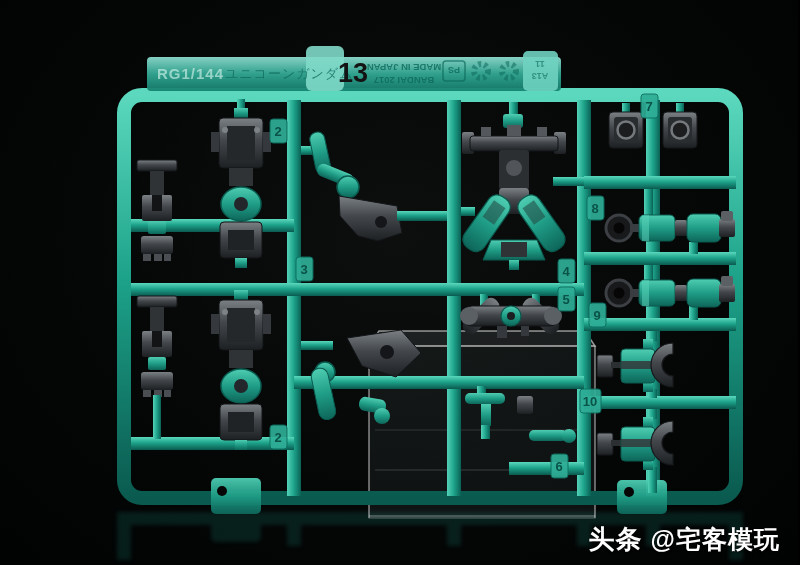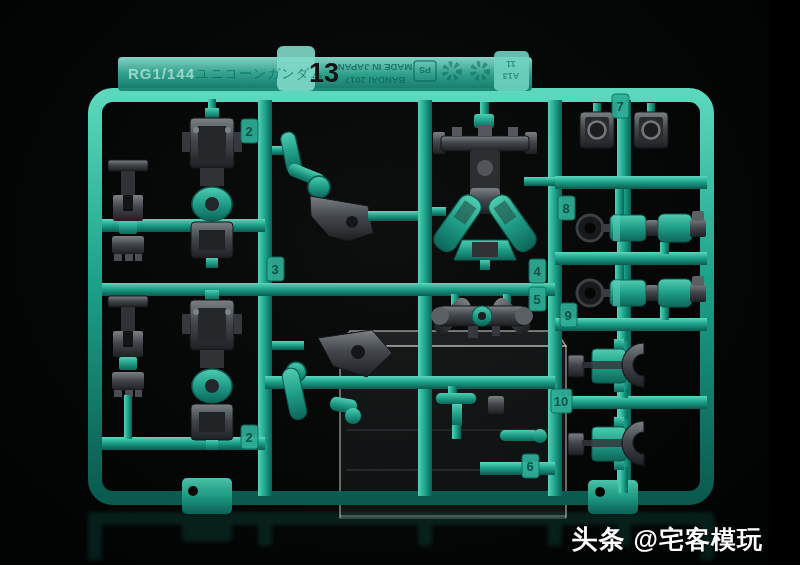--- a/index.html
+++ b/index.html
@@ -1,23 +1,24 @@
 <!DOCTYPE html>
 <html><head>
 <meta charset="utf-8">
 <style>
   html,body{margin:0;padding:0;background:#000;}
   .photo{
     position:relative;width:769px;height:565px;overflow:hidden;
     background:radial-gradient(ellipse at 50% 42%, #0d0f0e 0%, #050606 55%, #010202 100%);
     font-family:"Liberation Sans", sans-serif;
+    padding-left:29px;
   }
   svg text{font-family:"Liberation Sans", sans-serif;}
   .watermark{
-    position:absolute;right:6px;bottom:8px;color:#fff;
+    position:absolute;right:18px;bottom:8px;color:#fff;
     display:flex;align-items:baseline;gap:8px;
     text-shadow:0 1px 2px rgba(0,0,0,.8);
   }
   .watermark .brand{font-size:26px;font-weight:900;letter-spacing:1px;}
   .watermark .handle{font-size:25px;font-weight:600;letter-spacing:1px;margin-top:40px;}
 </style>
 </head>
 <body>
 
 <div class="photo">

